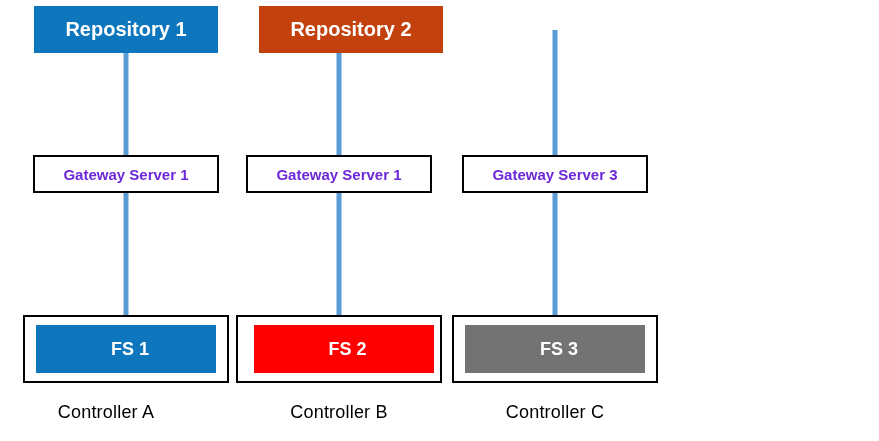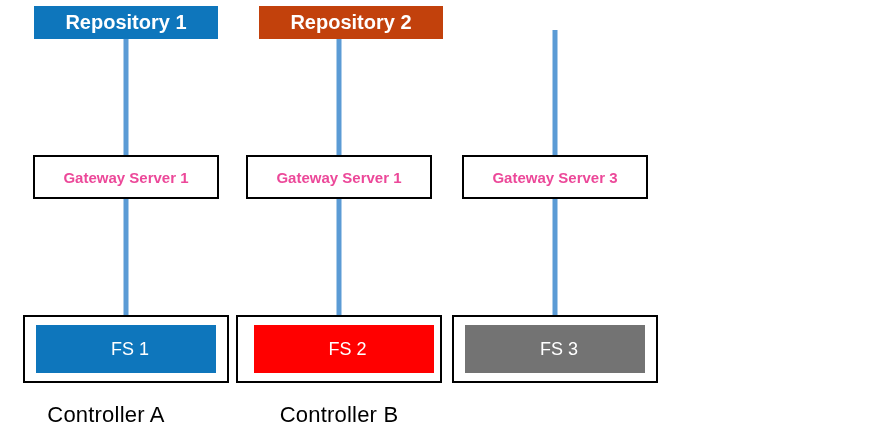--- a/index.html
+++ b/index.html
@@ -38,44 +38,44 @@
     height: 320px;
     z-index: 0;
   }
 
   .repo {
     position: absolute;
     top: 6px;
     left: 50%;
     transform: translateX(-50%);
     width: 184px;
-    height: 33px;
+    height: 47px;
     z-index: 1;
     display: flex;
     align-items: center;
     justify-content: center;
     color: #ffffff;
     font-weight: bold;
     font-size: 20px;
   }
 
   .gateway {
     position: absolute;
     top: 155px;
     left: 50%;
     transform: translateX(-50%);
     width: 186px;
-    height: 44px;
+    height: 38px;
     z-index: 1;
     background: #ffffff;
     border: 2px solid #000000;
     display: flex;
     align-items: center;
     justify-content: center;
-    color: #ec4899;
+    color: #6d28d9;
     font-weight: bold;
     font-size: 15px;
   }
 
   .fs-outer {
     position: absolute;
     top: 315px;
     left: 50%;
     transform: translateX(-50%);
     width: 206px;
@@ -88,32 +88,32 @@
     justify-content: center;
   }
 
   .fs-inner {
     width: 180px;
     height: 48px;
     display: flex;
     align-items: center;
     justify-content: center;
     color: #ffffff;
-    font-weight: normal;
+    font-weight: bold;
     font-size: 18px;
     padding-left: 8px;
   }
 
   .controller {
     position: absolute;
     top: 402px;
     left: 0;
     right: 0;
     text-align: center;
-    font-size: 22px;
+    font-size: 18px;
     color: #000000;
     letter-spacing: 0.2px;
   }
   
   .col-1 .controller { transform: translateX(-20px); }
   .col-4 .controller { transform: translateX(6px); top: 400px; }
 </style>
 </head>
 <body>
 
@@ -138,16 +138,17 @@
     </div>
     <div class="controller">Controller B</div>
   </div>
 
   <div class="column col-3">
     <div class="vline" style="background: rgb(91, 155, 213);"></div>
     <div class="gateway">Gateway Server 3</div>
     <div class="fs-outer">
       <div class="fs-inner" style="background: #737373;">FS 3</div>
     </div>
+    <div class="controller">Controller C</div>
   </div>
 
 
 </div>
 
 </body></html>

